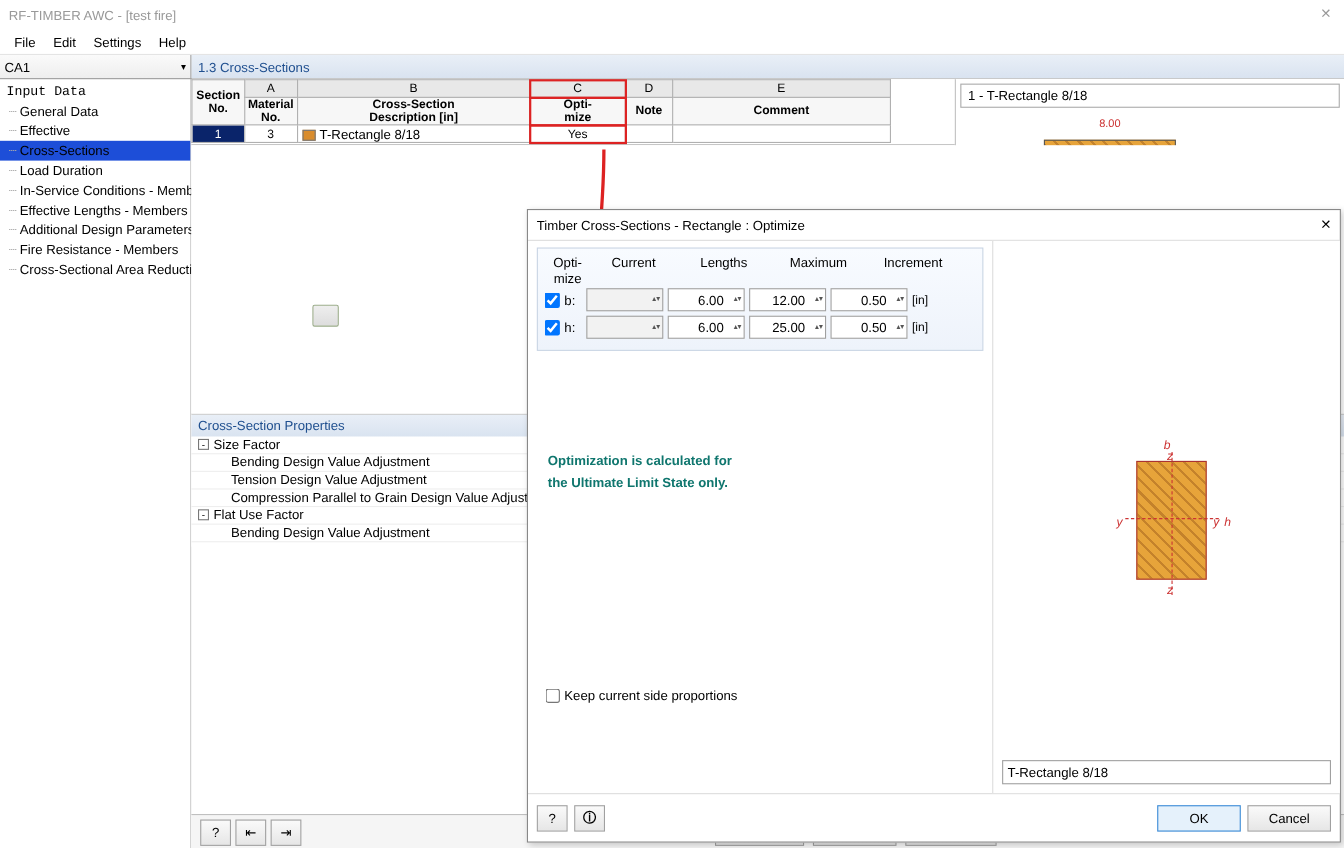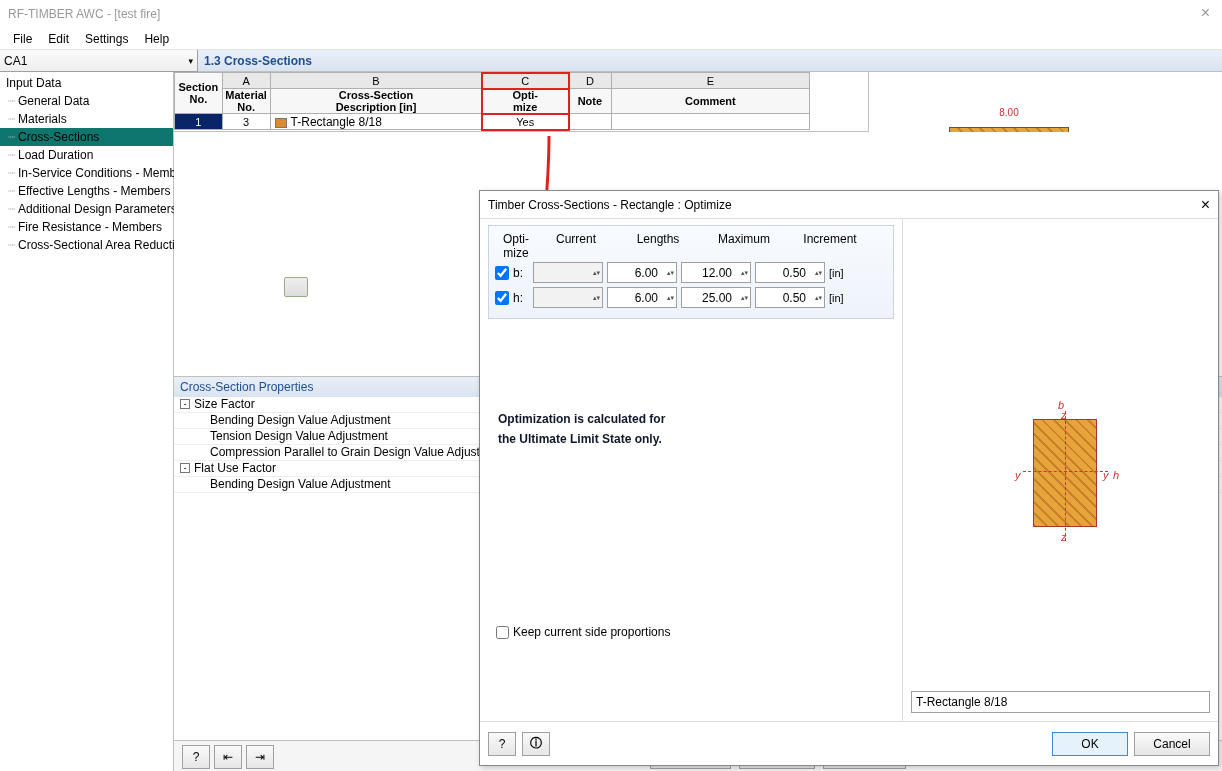--- a/index.html
+++ b/index.html
@@ -3,29 +3,29 @@
 <meta charset="utf-8">
 <style>
 * { box-sizing: border-box; margin: 0; padding: 0; font-family: "Segoe UI", Tahoma, sans-serif; font-size: 12px; }
 body { background: #fff; width: 1222px; height: 771px; position: relative; overflow: hidden; }
 .titlebar { height: 28px; display: flex; align-items: center; padding: 0 8px; background: #fff; position: relative; text-align: center; }
 .titlebar .title { color: #999; font-size: 12px; }
 .titlebar .close { position: absolute; right: 12px; top: 4px; font-size: 16px; color: #999; cursor: pointer; }
 .menubar { height: 22px; display: flex; align-items: center; padding: 0 6px; gap: 2px; border-bottom: 1px solid #e4e4e4; }
 .menubar span { padding: 2px 7px; cursor: pointer; }
 .top-strip { height: 22px; display: flex; border-bottom: 1px solid #c0c0c0; }
-.selector { width: 198px; height: 22px; border: 1px solid #a0a0a0; border-top: none; border-left: none; background: linear-gradient(#fafafa,#eee); display: flex; align-items: center; padding: 0 4px; position: relative; }
+.selector { width: 174px; height: 22px; border: 1px solid #a0a0a0; border-top: none; border-left: none; background: linear-gradient(#fafafa,#eee); display: flex; align-items: center; padding: 0 4px; position: relative; }
 .selector .arrow { position: absolute; right: 4px; font-size: 9px; }
-.section-title { flex: 1; background: linear-gradient(#e9eff7,#d9e3f0); display: flex; align-items: center; padding: 0 6px; color: #1f4f8f; font-weight: 700; }
+.section-title { flex: 1; background: linear-gradient(#e9eff7,#d9e3f0); display: flex; align-items: center; padding: 0 6px; color: #1f4f8f; font-weight: 400; }
 .main-area { display: flex; height: 700px; }
 .navtree { width: 174px; border-right: 1px solid #c0c0c0; background: #fff; padding: 2px 0; }
-.navtree .root { padding: 2px 6px; cursor: pointer; }
+.navtree .root { padding: 2px 6px; cursor: pointer; font-family: Liberation Mono, monospace; }
 .navtree .child { padding: 2px 6px 2px 18px; cursor: pointer; position: relative; white-space: nowrap; }
 .navtree .child::before { content: "┈"; position: absolute; left: 8px; color: #aaa; }
-.navtree .sel { background: #0f766e; }
+.navtree .sel { background: #1d4ed8; }
 .content { flex: 1; background: #fff; display: flex; flex-direction: column; position: relative; }
 .grid-wrap { height: 60px; border-bottom: 1px solid #c0c0c0; }
 table.grid { border-collapse: collapse; width: 636px; }
 table.grid th, table.grid td { border: 1px solid #b0b0b0; text-align: center; font-size: 11px; height: 16px; padding: 0 2px; background: #f7f7f7; }
 table.grid th.letter { background: #e8e8e8; font-weight: 400; }
 table.grid td.sec-no { background: #0a246a; color: #fff; }
 table.grid td.val { background: #fff; }
 table.grid td.opti { background: #fff; }
 .opti-hl { outline: 2px solid #d22; outline-offset: -1px; }
 .swatch { display: inline-block; width: 12px; height: 10px; background: #d98c2c; border: 1px solid #777; margin-right: 4px; vertical-align: middle; }
@@ -57,21 +57,21 @@
 .param-head { display: flex; font-size: 11px; margin-bottom: 2px; }
 .param-head span { text-align: center; } 
 .ph0{width:42px;} .ph1{width:78px;} .ph2{width:86px;} .ph3{width:86px;} .ph4{width:86px;}
 .param-row { display: flex; align-items: center; gap: 4px; margin-bottom: 4px; }
 .param-row .cb { width: 14px; height: 14px; }
 .param-row .lbl { width: 16px; }
 .numbox { width: 70px; height: 21px; border: 1px solid #a0a0a0; display: flex; align-items: center; justify-content: flex-end; padding: 0 18px 0 2px; position: relative; background: #fff; }
 .numbox::after { content: "▴▾"; position: absolute; right: 2px; font-size: 7px; line-height: 7px; display: flex; flex-direction: column; color: #555; }
 .numbox.dis { background: #f2f2f2; }
 .unit { width: 20px; font-size: 11px; }
-.anno { color: #0f172a; font-weight: bold; font-size: 15px; line-height: 20px; margin-top: 90px; padding: 0 10px; }
+.anno { color: #0f766e; font-weight: bold; font-size: 15px; line-height: 20px; margin-top: 90px; padding: 0 10px; }
 .dlg-right { flex: 1; border-left: 1px solid #ddd; position: relative; background: #fff; }
 .dlg-right .rect { position: absolute; left: 130px; top: 200px; width: 64px; height: 108px; background: #e7a43a; border: 1px solid #a33; background-image: repeating-linear-gradient(45deg,#c4822b 0 2px,#e7a43a 2px 8px); }
 .dimline { position: absolute; font-size: 11px; color: #c33; font-style: italic; }
 .dlg-right .namebox { position: absolute; left: 8px; right: 8px; bottom: 8px; top: auto; height: 22px; border: 1px solid #a0a0a0; padding: 2px 4px; }
 .dlg-foot { height: 44px; border-top: 1px solid #ddd; display: flex; align-items: center; padding: 0 8px; gap: 6px; }
 .dlg-foot .spacer { flex: 1; }
 .keep-row { display: flex; align-items: center; gap: 4px; padding: 6px 8px; margin-top: auto; }
 .arrow-svg { position: absolute; left: 519px; top: 126px; pointer-events: none; }
 </style>
 </head>
@@ -94,21 +94,21 @@
     <span>CA1</span>
     <span class="arrow">▾</span>
   </div>
   <div class="section-title">1.3 Cross-Sections</div>
 </div>
 
 <div class="main-area">
   <div class="navtree">
     <div class="root">Input Data</div>
     <div class="child">General Data</div>
-    <div class="child">Materials</div>
+    <div class="child">Effective</div>
     <div class="child sel">Cross-Sections</div>
     <div class="child">Load Duration</div>
     <div class="child">In-Service Conditions - Members</div>
     <div class="child">Effective Lengths - Members</div>
     <div class="child">Additional Design Parameters</div>
     <div class="child">Fire Resistance - Members</div>
     <div class="child">Cross-Sectional Area Reduction</div>
   </div>
 
   <div class="content">
@@ -136,20 +136,21 @@
           <td class="val" style="text-align:left;padding-left:4px"><span class="swatch"></span><span>T-Rectangle 8/18</span></td>
           <td class="opti opti-hl">Yes</td>
           <td class="val"></td>
           <td class="val"></td>
         </tr>
       </tbody>
         </table>
     </div>
 
     <div class="preview-box">
+      <div class="preview-title">1 - T-Rectangle 8/18</div>
       <div class="prev-dim">8.00</div>
       <div class="prev-rect"></div>
     </div>
 
     <div class="mid-spacer">
       <div class="book-icon"></div>
     </div>
 
     <div class="props-title">Cross-Section Properties</div>
     <div class="props-tree">

